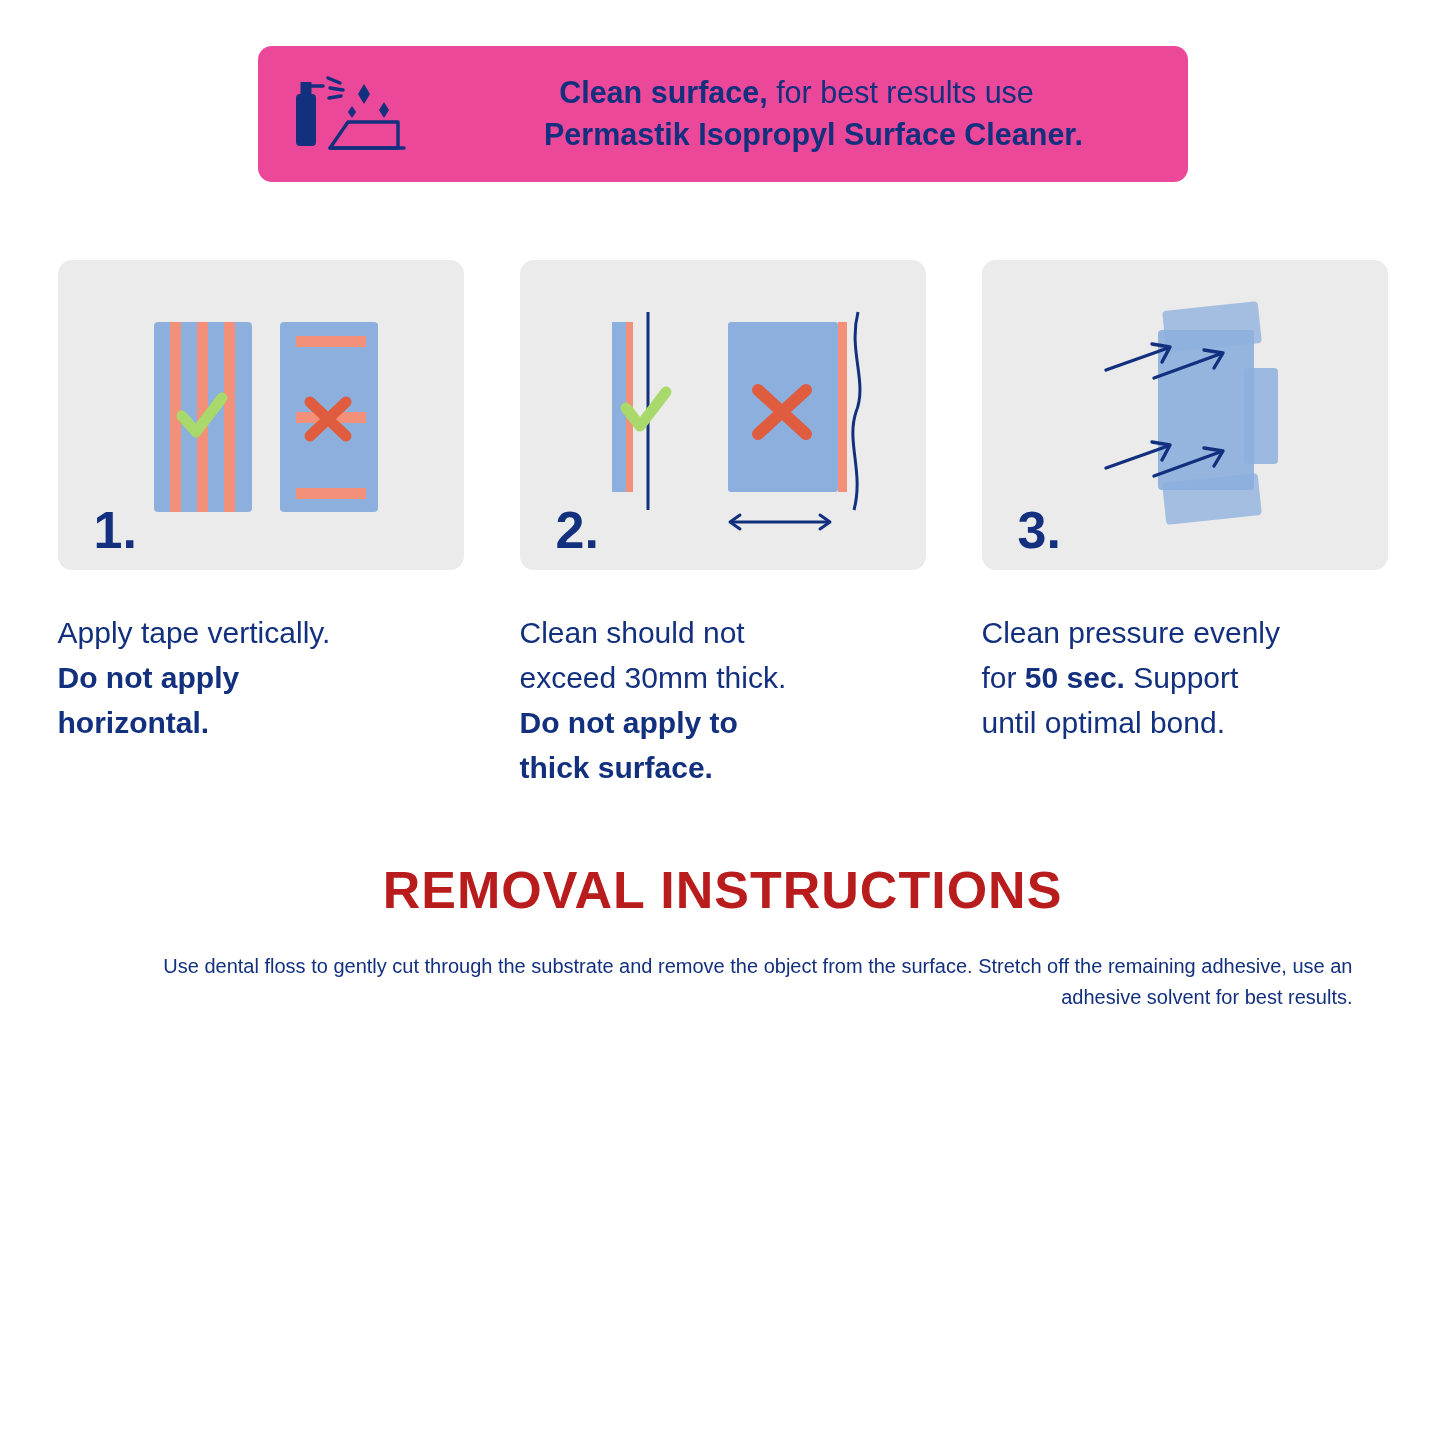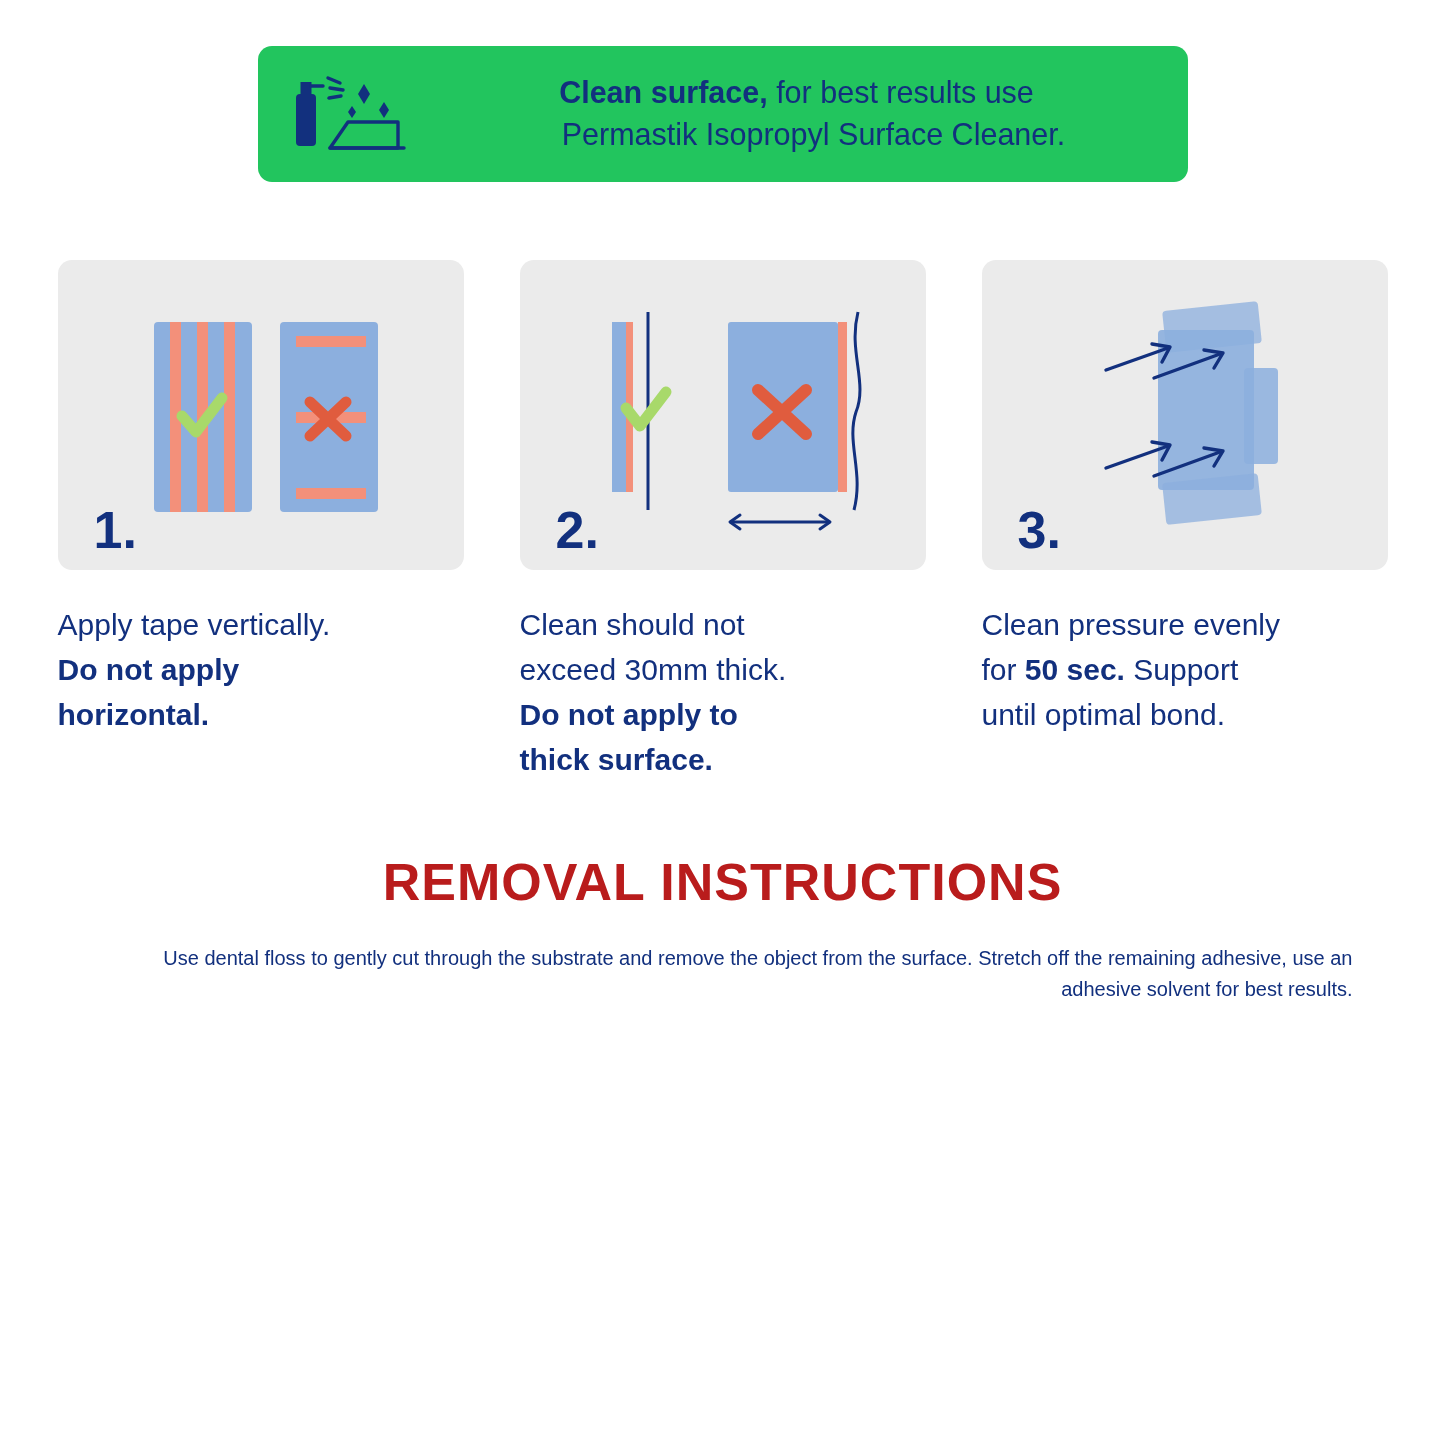--- a/index.html
+++ b/index.html
@@ -29,42 +29,42 @@
     letter-spacing: 2px;
     color: #12307e;
     padding-top: 62px;
     line-height: 1;
   }
 
   
   .banner {
     margin: 46px auto 0 auto;
     width: 930px;
-    background: #22c55e;
+    background: #ec4899;
     border-radius: 14px;
     box-sizing: border-box;
     padding: 24px 28px 26px 28px;
     display: flex;
     align-items: center;
     gap: 22px;
   }
   .banner-icon {
     flex: 0 0 auto;
     width: 126px;
     height: 86px;
     display: block;
   }
   .banner-text {
     font-size: 30.5px;
     line-height: 1.38;
     color: #12307e;
     text-align: center;
     flex: 1 1 auto;
   }
-  .banner-text b { font-weight: normal; margin-left: 34px; }
+  .banner-text b { font-weight: bold; margin-left: 34px; }
 
   
   .steps {
     display: flex;
     justify-content: center;
     gap: 56px;
     margin-top: 78px;
     padding: 0 56px;
     box-sizing: border-box;
   }
@@ -90,21 +90,21 @@
     line-height: 1;
   }
   .step-art {
     position: absolute;
     left: 0;
     top: 0;
     width: 100%;
     height: 100%;
   }
   .step-text {
-    margin-top: 32px;
+    margin-top: 40px;
     font-size: 30px;
     line-height: 1.5;
     color: #12307e;
   }
   .step-text b { font-weight: bold; }
 
   
   .removal-title {
     text-align: center;
     font-size: 52px;

